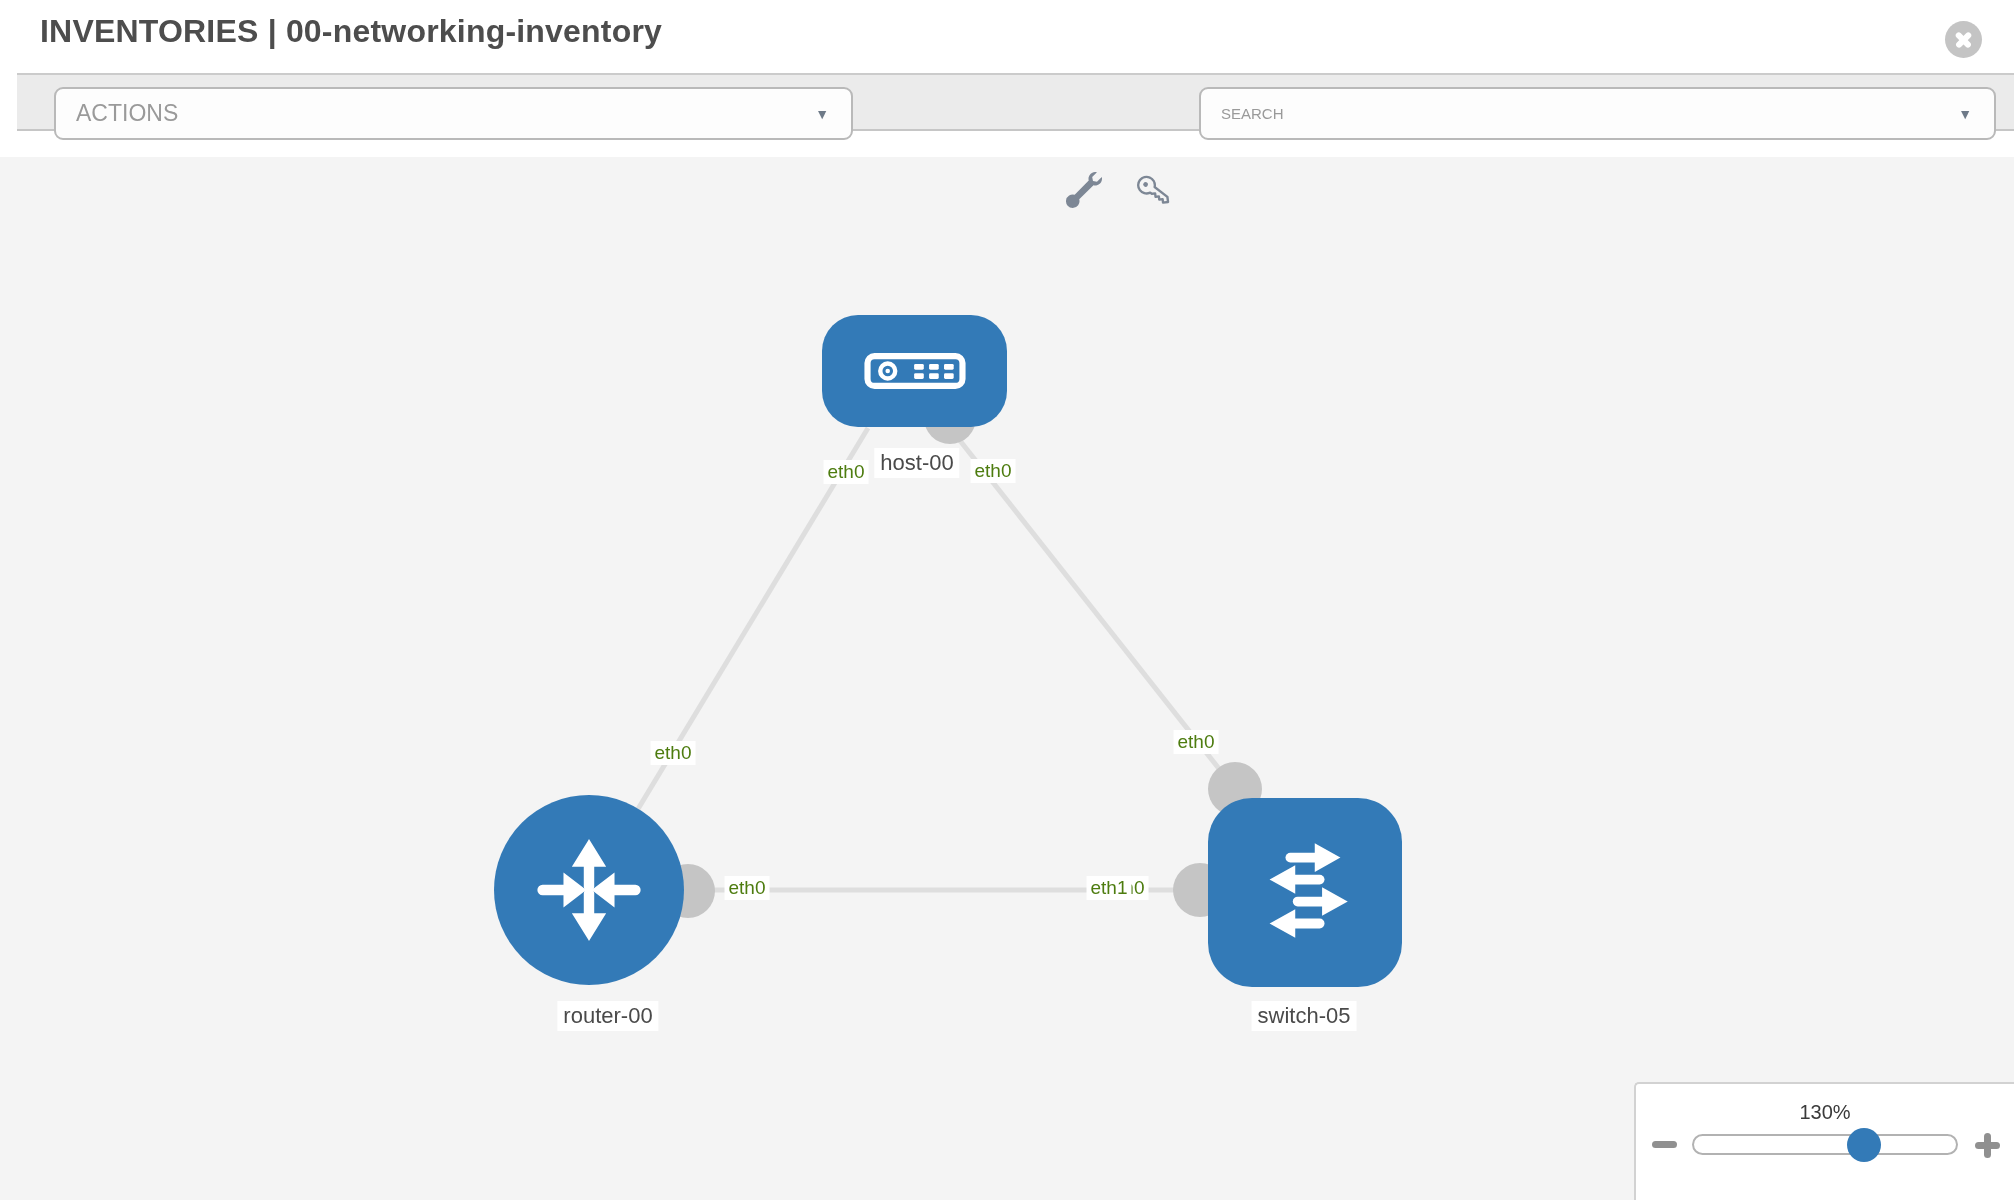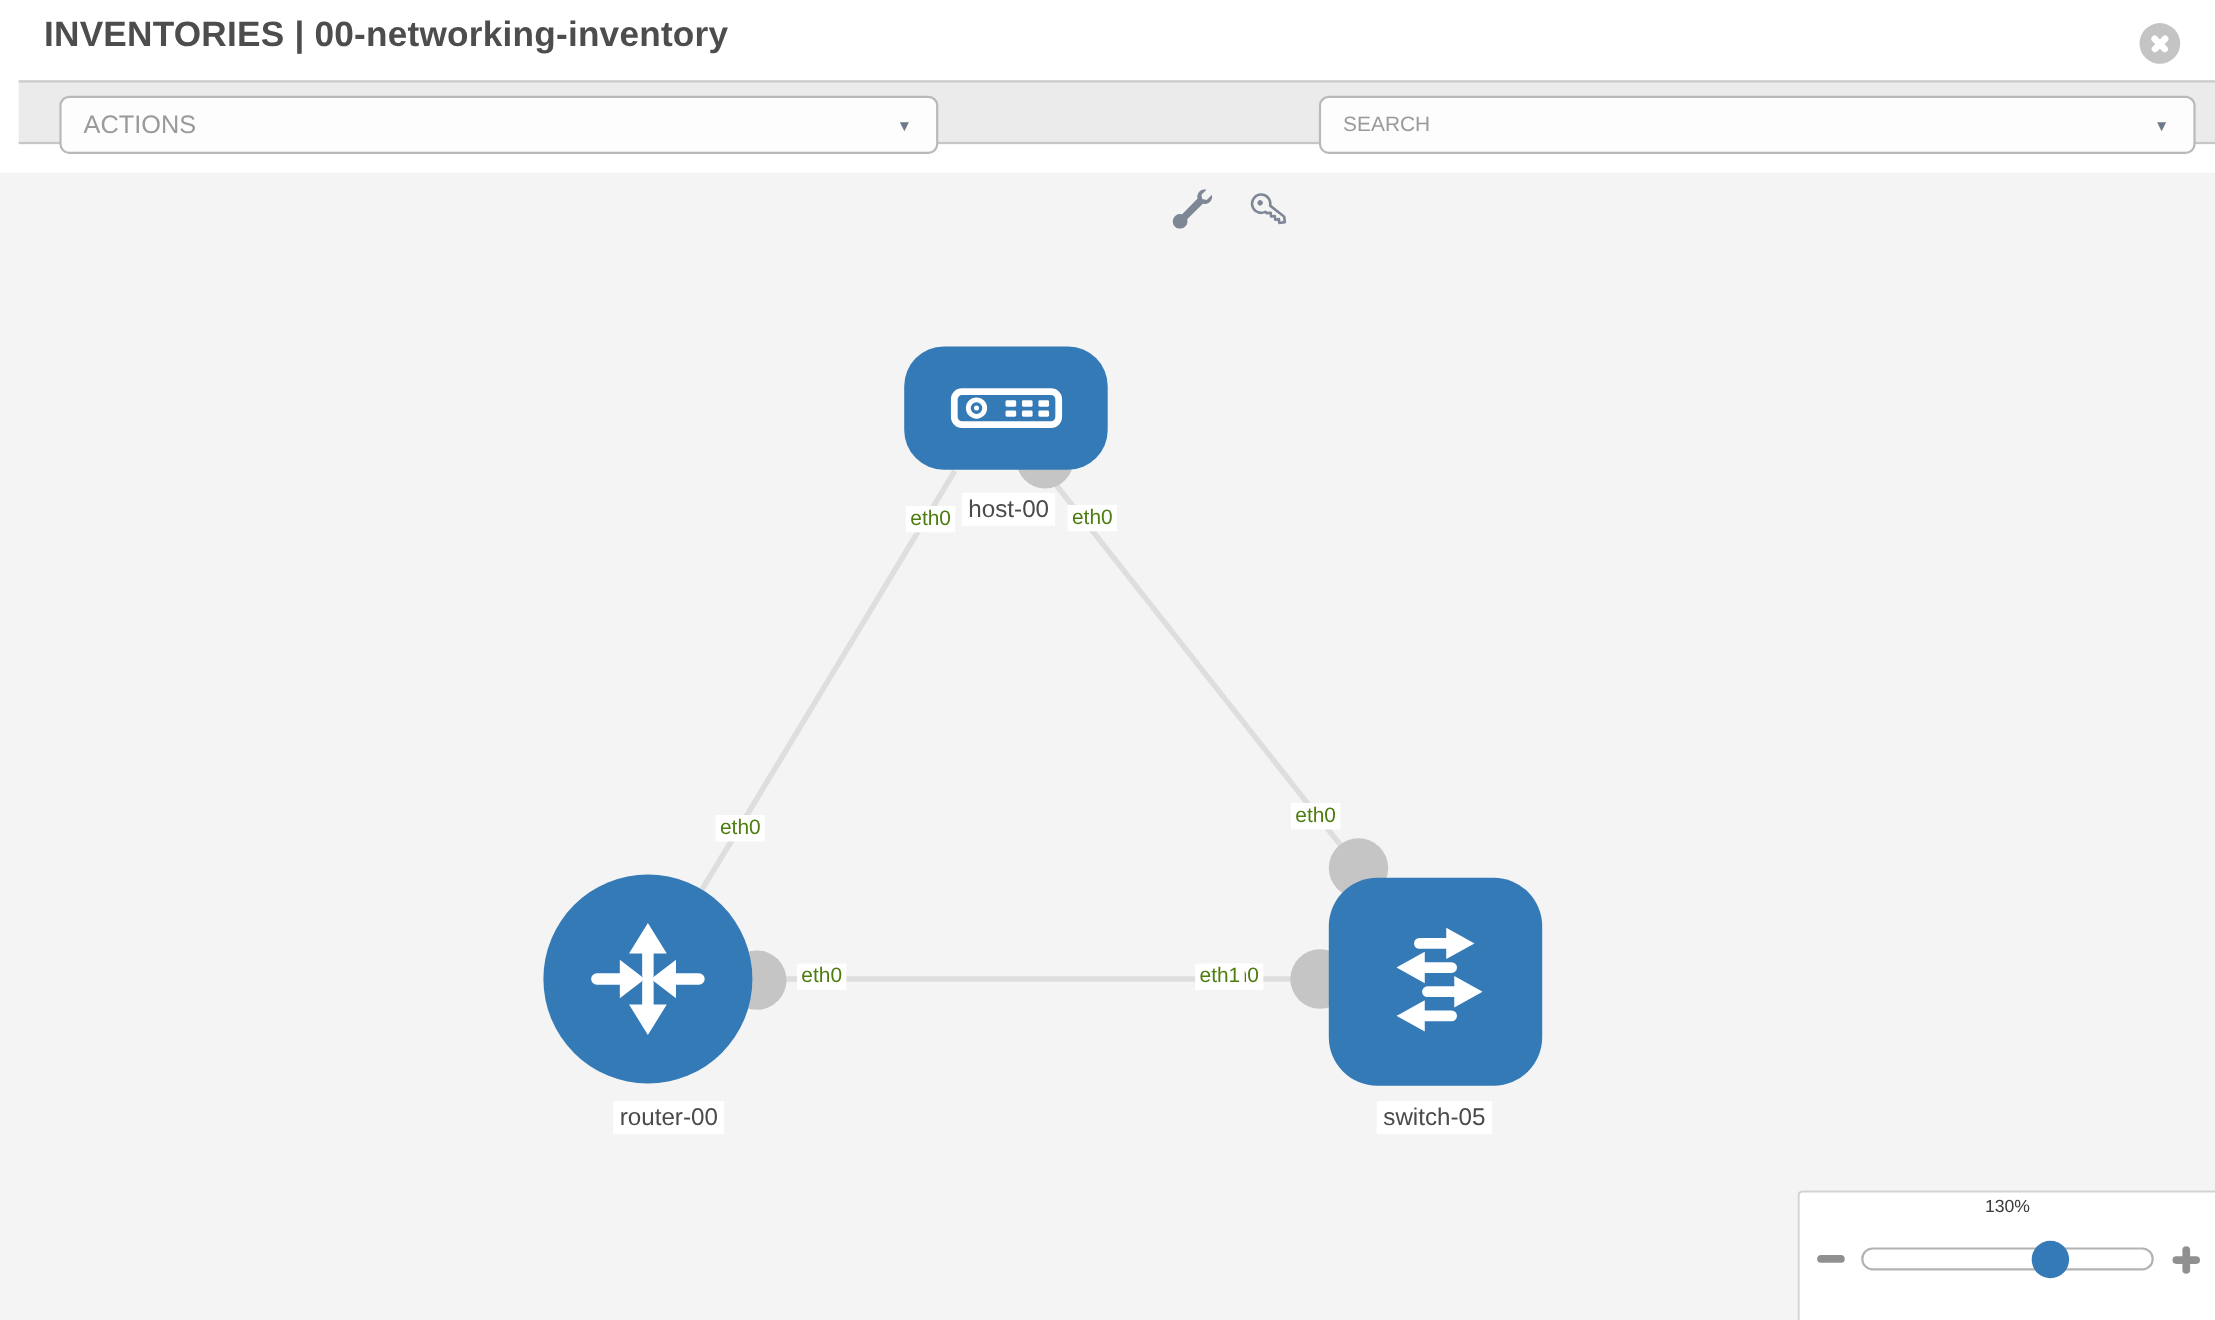--- a/index.html
+++ b/index.html
@@ -17,41 +17,41 @@
   
   .toolbar { position:absolute; left:0; top:73px; width:2014px; height:58px; background:#ebebeb;
     border-top:2px solid #cbcbcb; border-bottom:2px solid #c6c6c6; z-index:10;margin-left:17px; }
   .combo { position:absolute; top:12px; height:53px; background:#fdfdfd; border:2px solid #b9b9b9; border-radius:9px;
     font-size:23px; color:#9a9a9a; line-height:49px; }
   .combo .combo-text { padding-left:20px; display:block; }
   .combo .caret { position:absolute; right:22px; top:0; line-height:51px; font-size:14px; color:#6e7a88; }
   .actions-combo { left:37px; width:799px; }
   .search-combo { left:1182px; width:797px; }
   .search-combo input { position:absolute; left:0; top:0; width:100%; height:100%; border:none; outline:none; background:transparent;
-    font-family:"Liberation Sans", sans-serif; font-size:19px; color:#000000; padding:0 84px 0 20px; }
+    font-family:"Liberation Sans", sans-serif; font-size:15px; color:#000000; padding:0 84px 0 20px; }
   .search-combo input::placeholder { color:#9a9a9a; opacity:1; }
   .tool-icon { position:absolute; top:97px; z-index:11; cursor:pointer; }
   .wrench-wrap { left:1049px; }
   .key-wrap { left:1118px; }
 
   
   .canvas { position:absolute; left:0; top:157px; width:2014px; height:1043px; background:#f4f4f4; overflow:hidden; }
   .graph-svg { position:absolute; left:0; top:0; z-index:1; }
   .node { position:absolute; background:#337ab7; z-index:2; display:flex; align-items:center; justify-content:center; cursor:pointer; }
   .node-host   { left:822px; top:158px;  width:185px; height:112px; border-radius:36px; }
   .node-router { left:494px; top:638px;  width:190px; height:190px; border-radius:50%; }
   .node-switch { left:1208px; top:641px; width:194px; height:189px; border-radius:44px; }
   .graph-label { position:absolute; transform:translate(-50%,-50%); background:#ffffff; white-space:nowrap; z-index:3; }
   .node-label { font-size:22px; color:#4a4a4a; padding:2px 6px; }
   .iface-label { font-size:19px; color:#4d7c0f; padding:1px 4px; }
 
   
   .zoom-panel { position:absolute; left:1634px; top:1082px; width:380px; height:118px; background:#ffffff;
     border-top:2px solid #d2d2d2; border-left:2px solid #d2d2d2; border-top-left-radius:5px; z-index:20; }
-  .zoom-level { position:absolute; left:0; top:5px; width:100%; text-align:center; font-size:16px; color:#3a3a3a; }
+  .zoom-level { position:absolute; left:0; top:17px; width:100%; text-align:center; font-size:20px; color:#3a3a3a; }
   .zoom-minus { position:absolute; left:16px; top:57px; width:25px; height:7px; border-radius:4px; background:#909090; cursor:pointer; }
   .zoom-track { position:absolute; left:56px; top:50px; width:266px; height:21px; background:#ffffff;
     border:2px solid #b2b2b2; border-radius:11px; cursor:pointer; }
   .zoom-thumb { position:absolute; left:211px; top:44px; width:34px; height:34px; border-radius:50%; background:#337ab7; cursor:grab; }
   .zoom-plus { position:absolute; left:339px; top:49px; width:25px; height:25px; cursor:pointer; }
   .zoom-plus::before { content:""; position:absolute; left:0; top:9px; width:25px; height:7px; border-radius:4px; background:#909090; }
   .zoom-plus::after  { content:""; position:absolute; left:9px; top:0; width:7px; height:25px; border-radius:4px; background:#909090; }
 </style>
 </head>
 <body>

